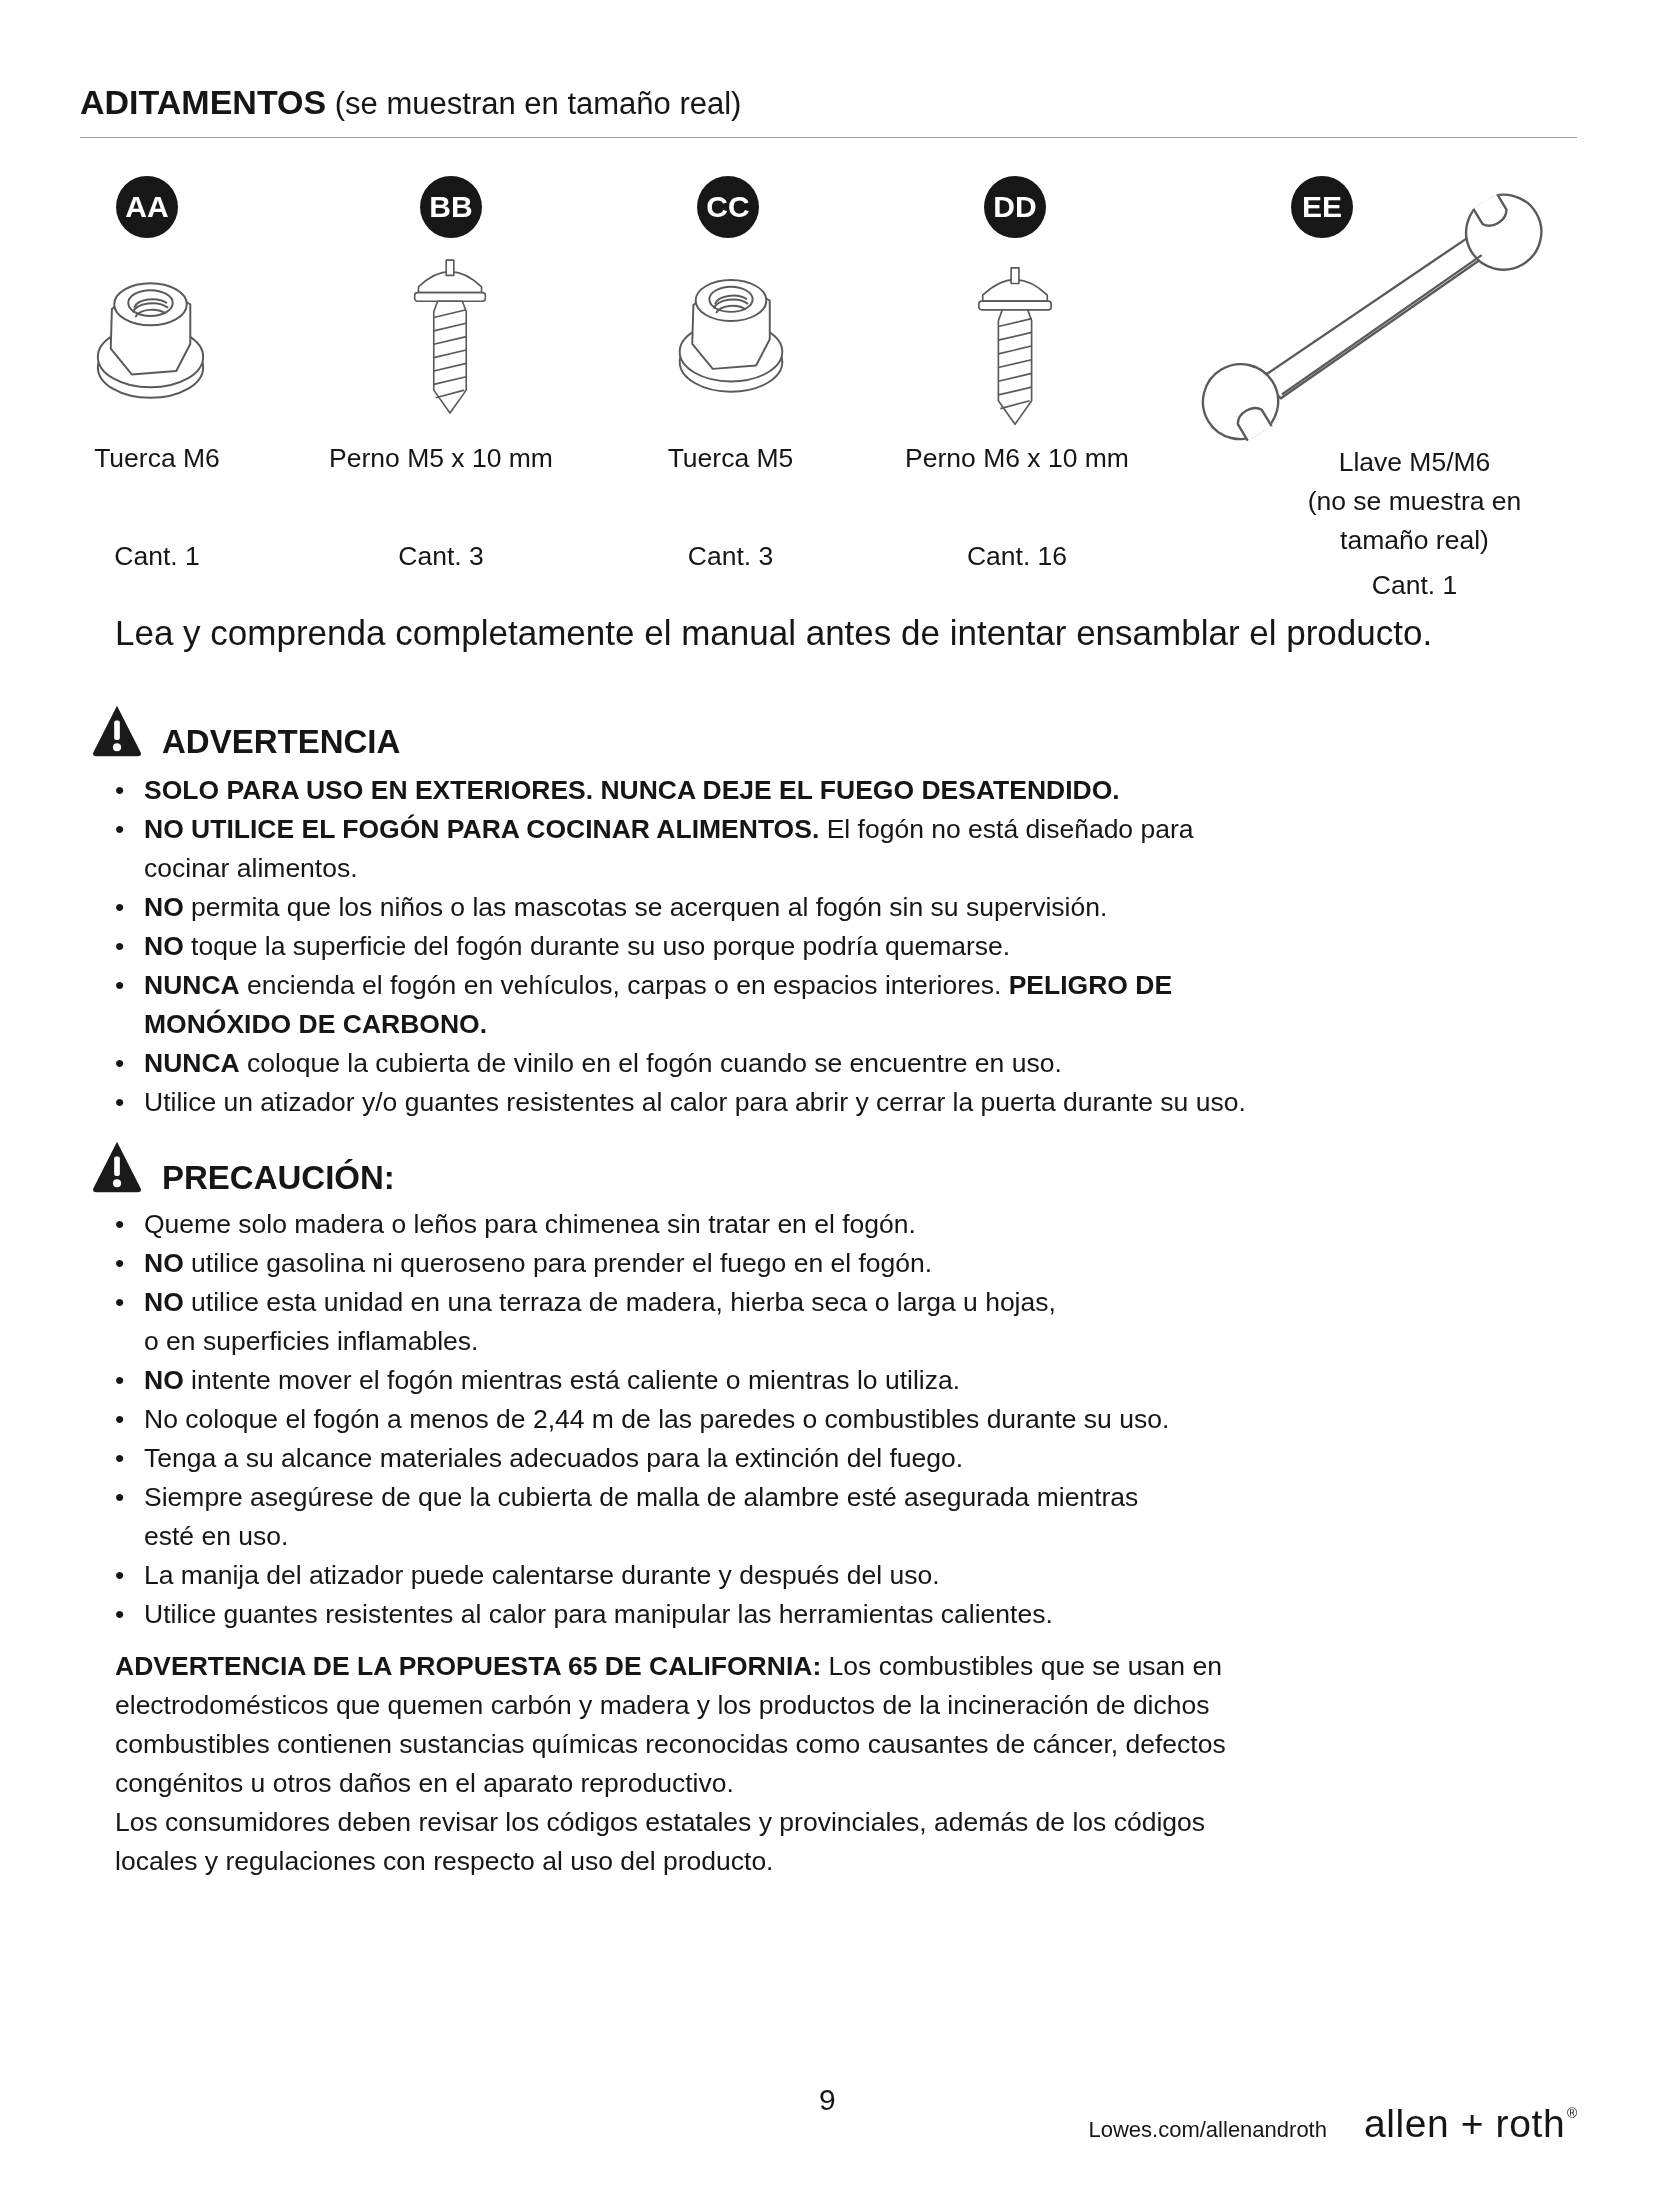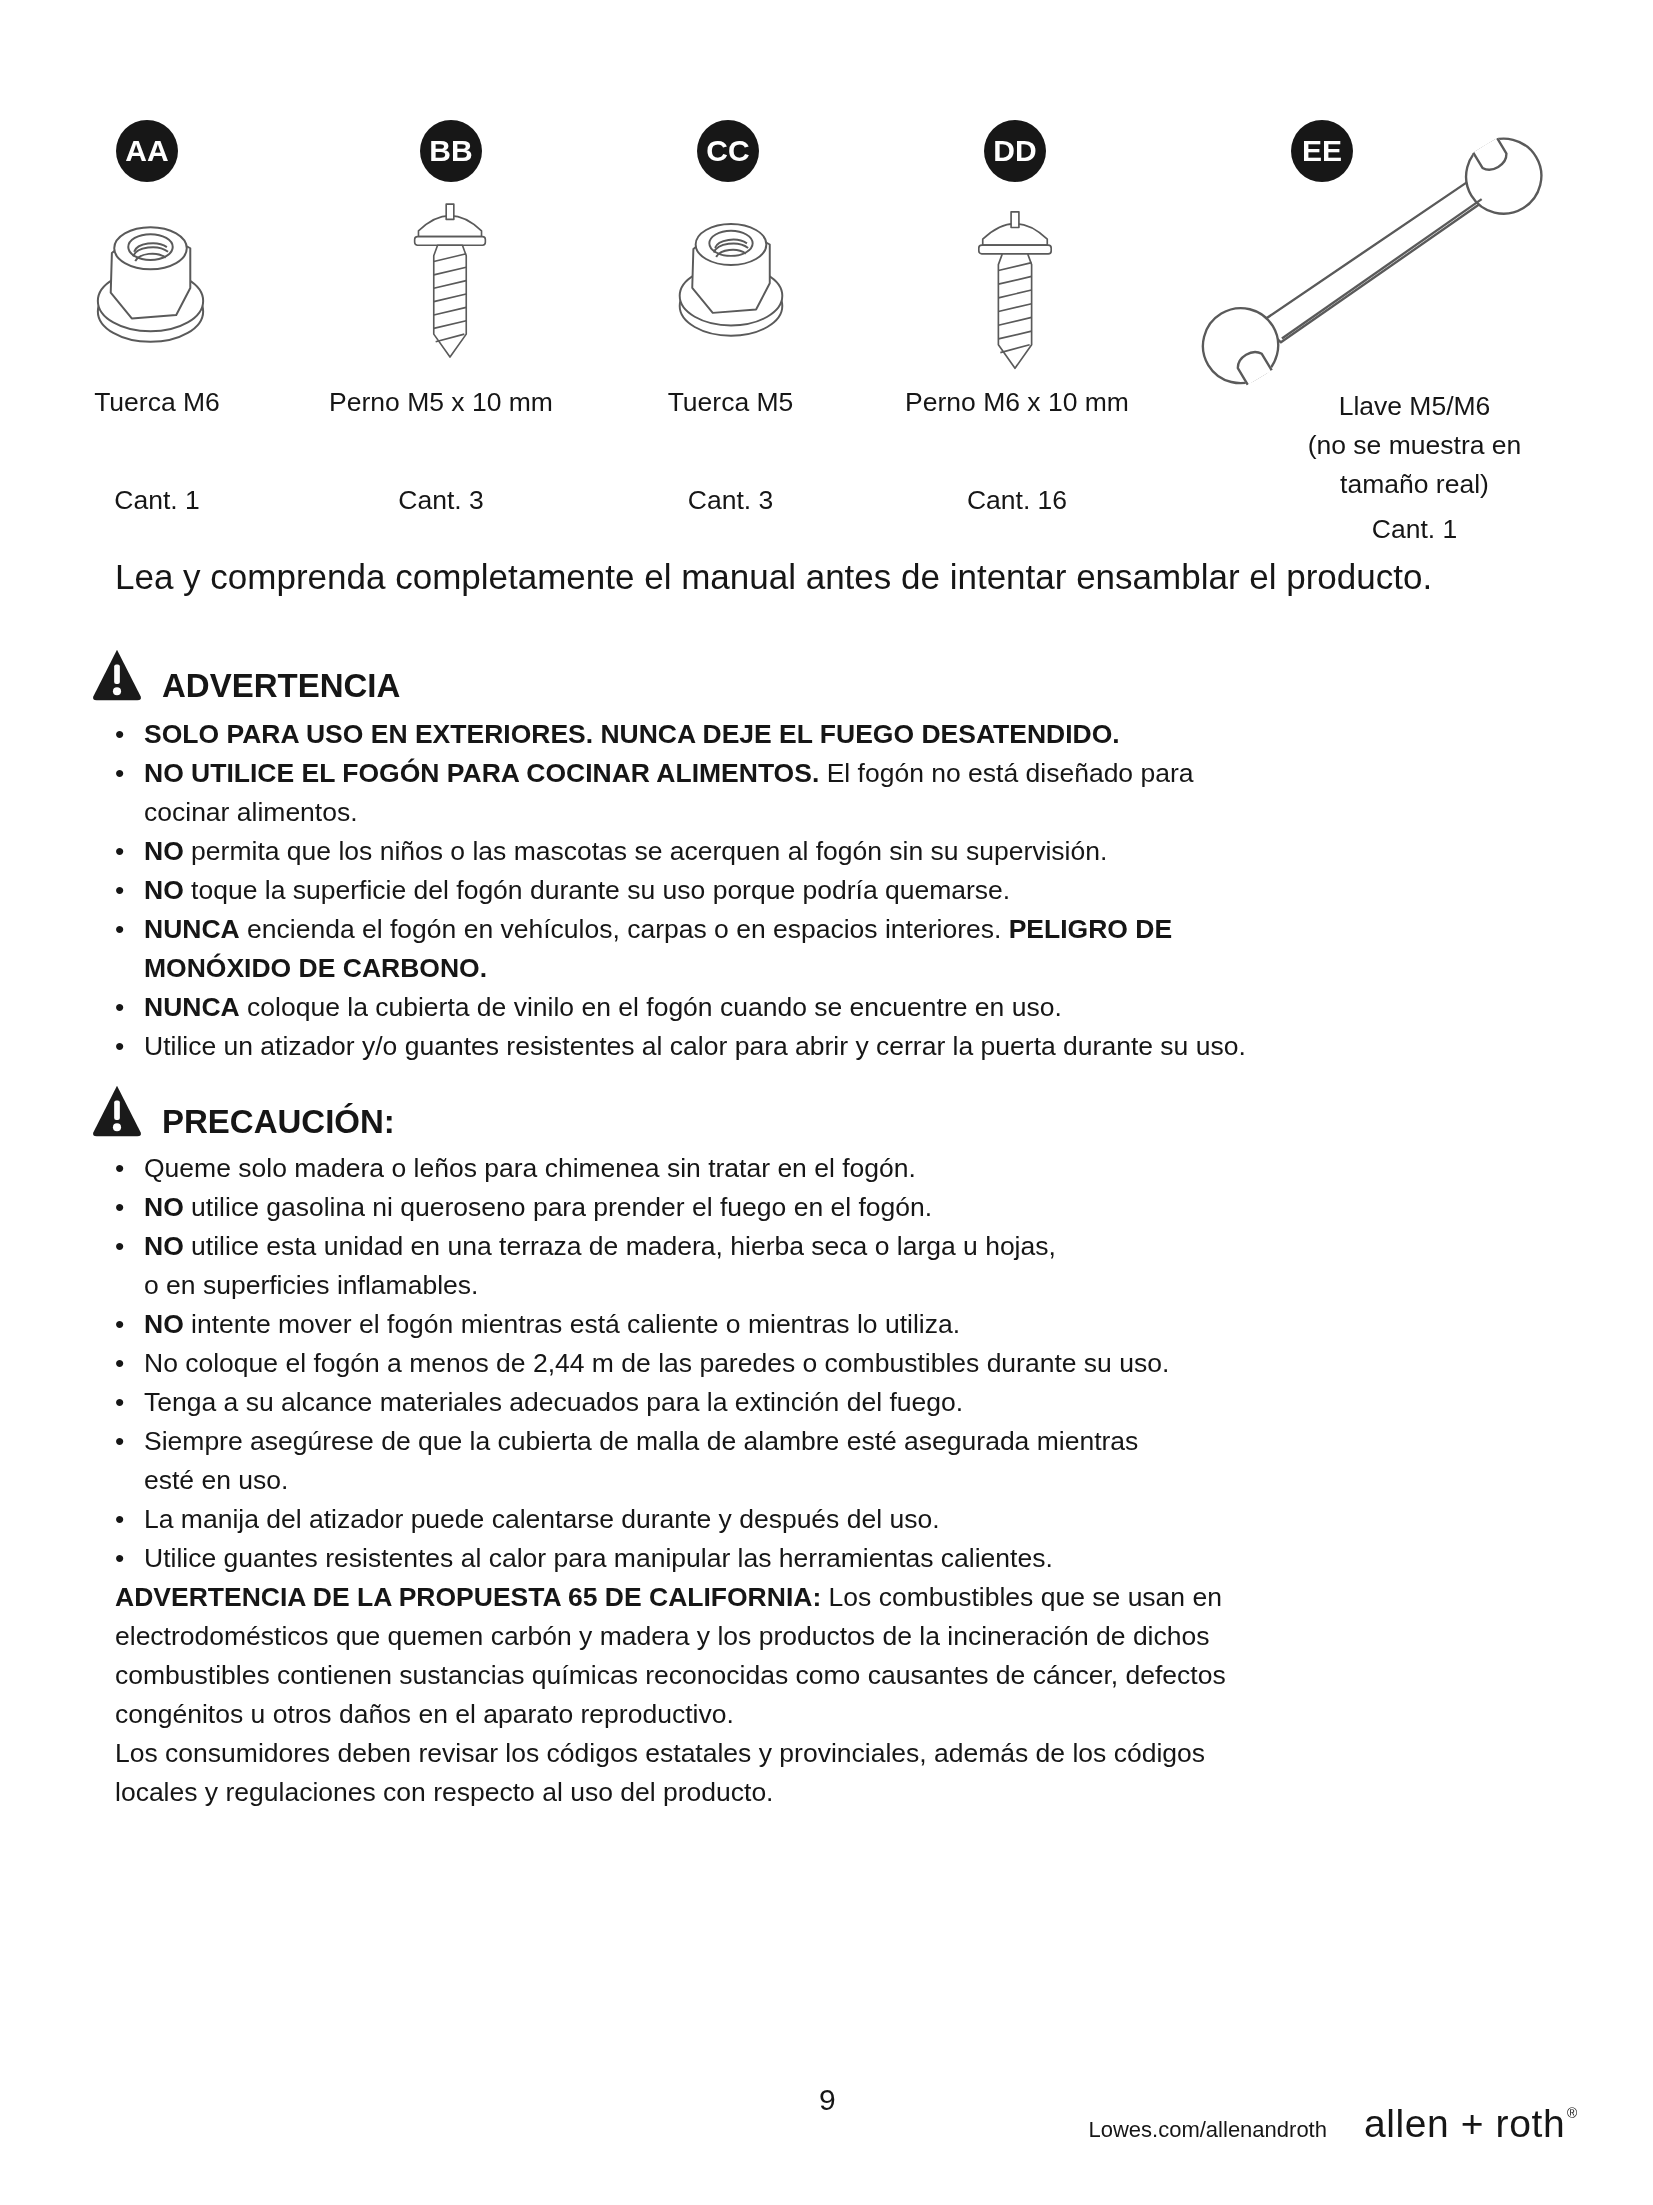--- a/index.html
+++ b/index.html
@@ -37,36 +37,39 @@
   
   .bullets{margin-top:12px;padding-left:35px;font-size:26.5px;line-height:39px;}
   .bullet-row{display:flex;}
   .bullet{flex:0 0 29px;}
   .bullet-text{flex:1;}
   .bseg{font-weight:bold;}
 
   .caution-head{margin-top:16.5px;}
   .caution-list{margin-top:10px;}
 
-  .prop65{margin:0 0 0 35px;font-size:26.5px;line-height:39px;}
+  .prop65{margin:13px 0 0 35px;font-size:26.5px;line-height:39px;}
 
   
   .footer-page{position:absolute;left:819px;top:2083px;font-size:30px;}
   .footer-right{position:absolute;top:2102px;right:78px;display:flex;
                 align-items:baseline;gap:37px;}
   .footer-url{font-size:22px;}
   .brand{font-family:Liberation Sans, sans-serif;font-size:39px;letter-spacing:0.6px;
          position:relative;}
   .brand .reg{font-size:13.8px;position:relative;top:-19px;left:1.7px;}
 </style>
 </head>
 <body>
 
 <div class="page">
 
+  <div class="title-row">
+    <span class="title-bold">ADITAMENTOS</span><span class="title-note"> (se muestran en tamaño real)</span>
+  </div>
 
   <div class="parts-area">
 
     <div class="abs badge" style="left:36px;top:2.8px;">AA</div>
     <svg class="abs" style="left:12px;top:91px;" width="117" height="139" viewBox="0 0 100 118">
       <ellipse class="hw" cx="50" cy="88" rx="45" ry="26"></ellipse>
       <ellipse class="hw" cx="50" cy="79" rx="45" ry="26"></ellipse>
       <path class="hw" d="M17 38 L16 72 L34 94 L72 91 L84 68 L84 34 L62 22 L33 25 Z"></path>
       <ellipse class="hw" cx="50" cy="34" rx="31" ry="18"></ellipse>
       <ellipse class="hw" cx="50" cy="33" rx="19" ry="11"></ellipse>

